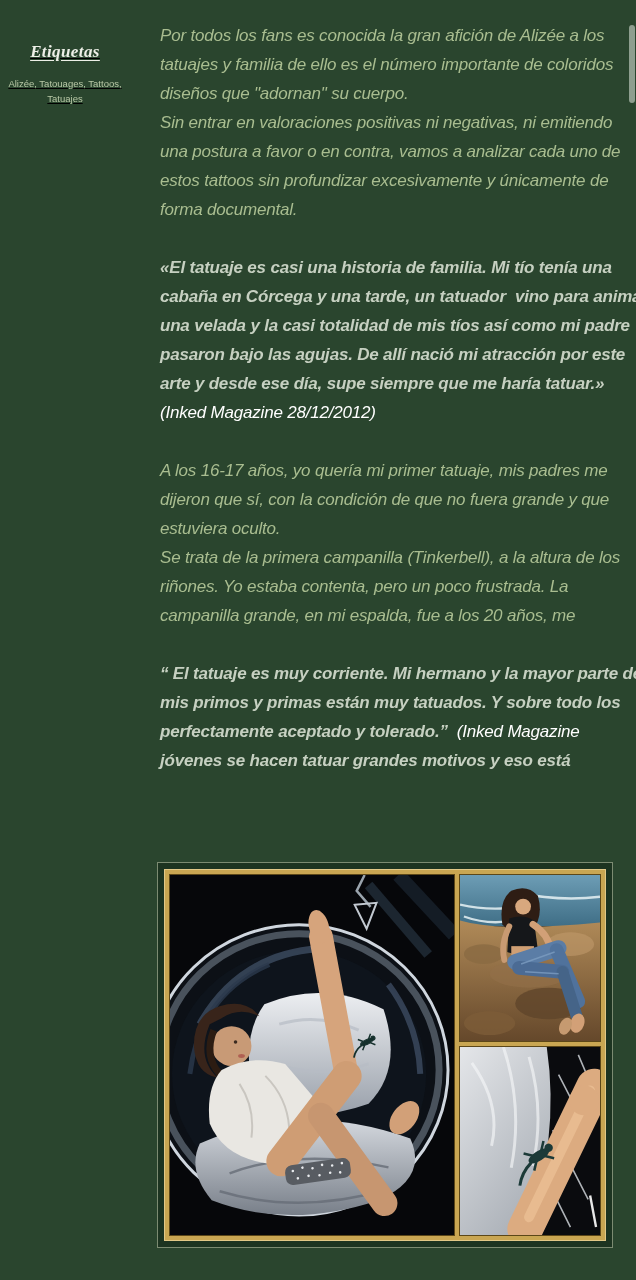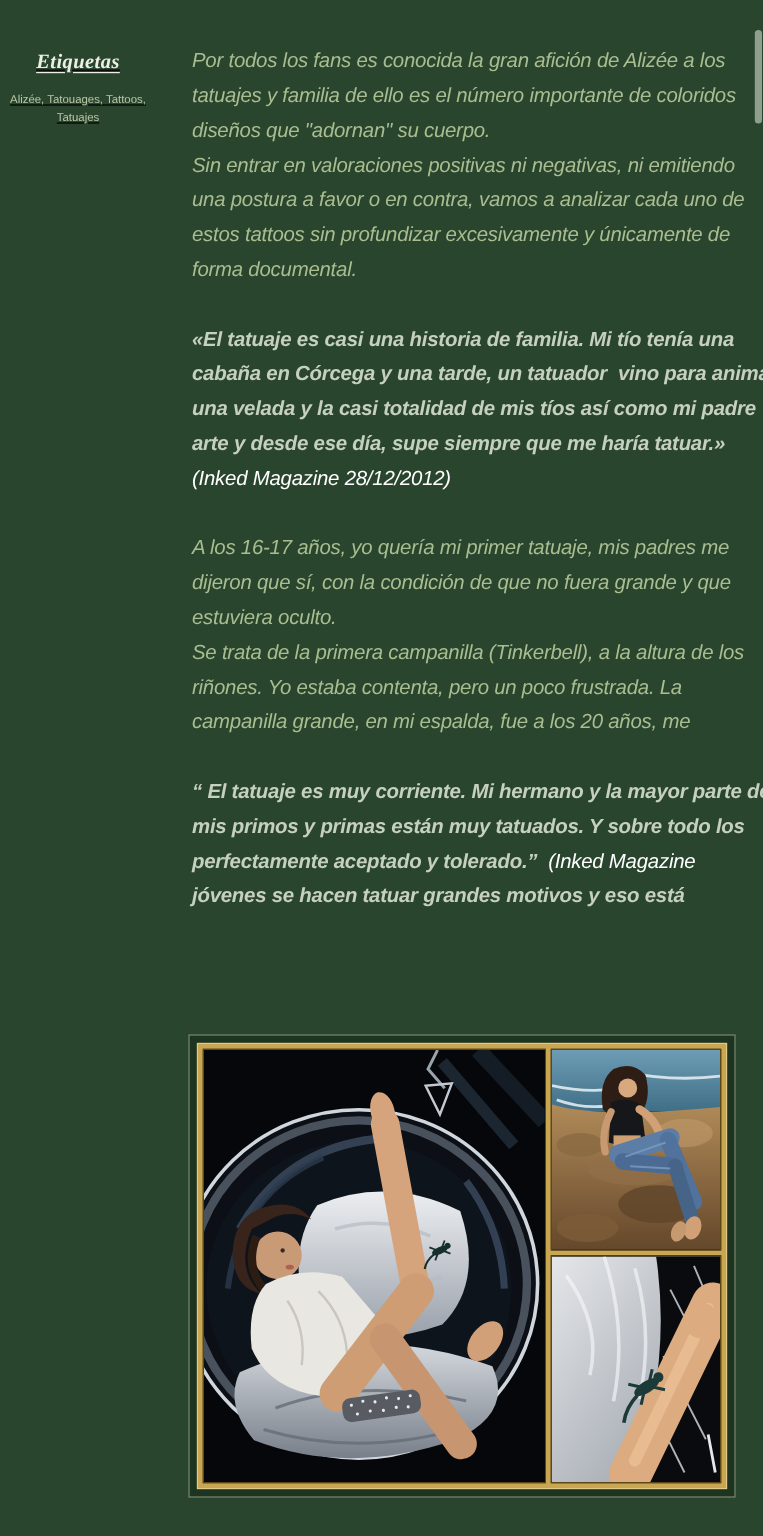--- a/index.html
+++ b/index.html
@@ -23,21 +23,21 @@
     text-decoration:underline;text-underline-offset:3px;
   }
   .tag-line{
     font-size:9.5px;color:#b8c8a6;line-height:1.55;white-space:nowrap;cursor:pointer;
   }
   
   .article{
     position:absolute;left:160px;top:20px;width:462px;
     font-style:italic;font-size:17px;letter-spacing:-0.2px;
   }
-  .para{margin:16px 0 29px 0;color:#a9bd90;}
+  .para{margin:1px 0 29px 0;color:#a9bd90;}
   .tl{height:29px;line-height:29px;white-space:pre;}
   .para b{font-weight:700;}
   .para.quote b{color:#c6d0c1;text-align:center;}
   .para.quote span{color:#ffffff;}
   
   .figure-box{
     position:absolute;left:157px;top:862px;width:456px;height:386px;
     box-sizing:border-box;margin:0;
     border:1px solid #7c8b72;background:#1d3421;padding:7px;
   }
@@ -75,20 +75,21 @@
         <div class="tl"><span>diseños que "adornan" su cuerpo.</span></div>
         <div class="tl"><span>Sin entrar en valoraciones positivas ni negativas, ni emitiendo</span></div>
         <div class="tl"><span>una postura a favor o en contra, vamos a analizar cada uno de</span></div>
         <div class="tl"><span>estos tattoos sin profundizar excesivamente y únicamente de</span></div>
         <div class="tl"><span>forma documental.</span></div>
       </div>
     <div class="para quote">
         <div class="tl"><b>«El tatuaje es casi una historia de familia. Mi tío tenía una</b></div>
         <div class="tl"><b>cabaña en Córcega y una tarde, un tatuador  vino para animar</b></div>
         <div class="tl"><b>una velada y la casi totalidad de mis tíos así como mi padre</b></div>
+        <div class="tl"><b>pasaron bajo las agujas. De allí nació mi atracción por este</b></div>
         <div class="tl"><b>arte y desde ese día, supe siempre que me haría tatuar.»</b></div>
         <div class="tl"><span>(Inked Magazine 28/12/2012)</span></div>
       </div>
     <div class="para">
         <div class="tl"><span>A los 16-17 años, yo quería mi primer tatuaje, mis padres me</span></div>
         <div class="tl"><span>dijeron que sí, con la condición de que no fuera grande y que</span></div>
         <div class="tl"><span>estuviera oculto.</span></div>
         <div class="tl"><span>Se trata de la primera campanilla (Tinkerbell), a la altura de los</span></div>
         <div class="tl"><span>riñones. Yo estaba contenta, pero un poco frustrada. La</span></div>
         <div class="tl"><span>campanilla grande, en mi espalda, fue a los 20 años, me</span></div>

